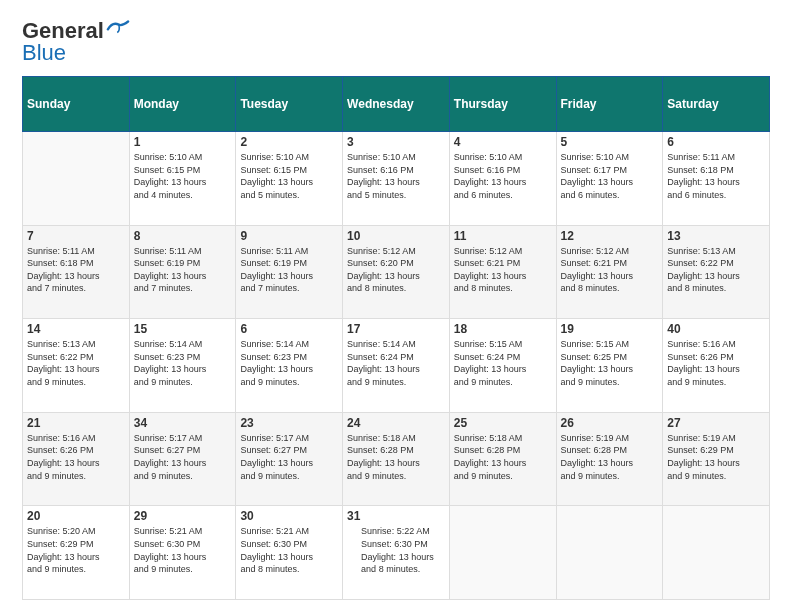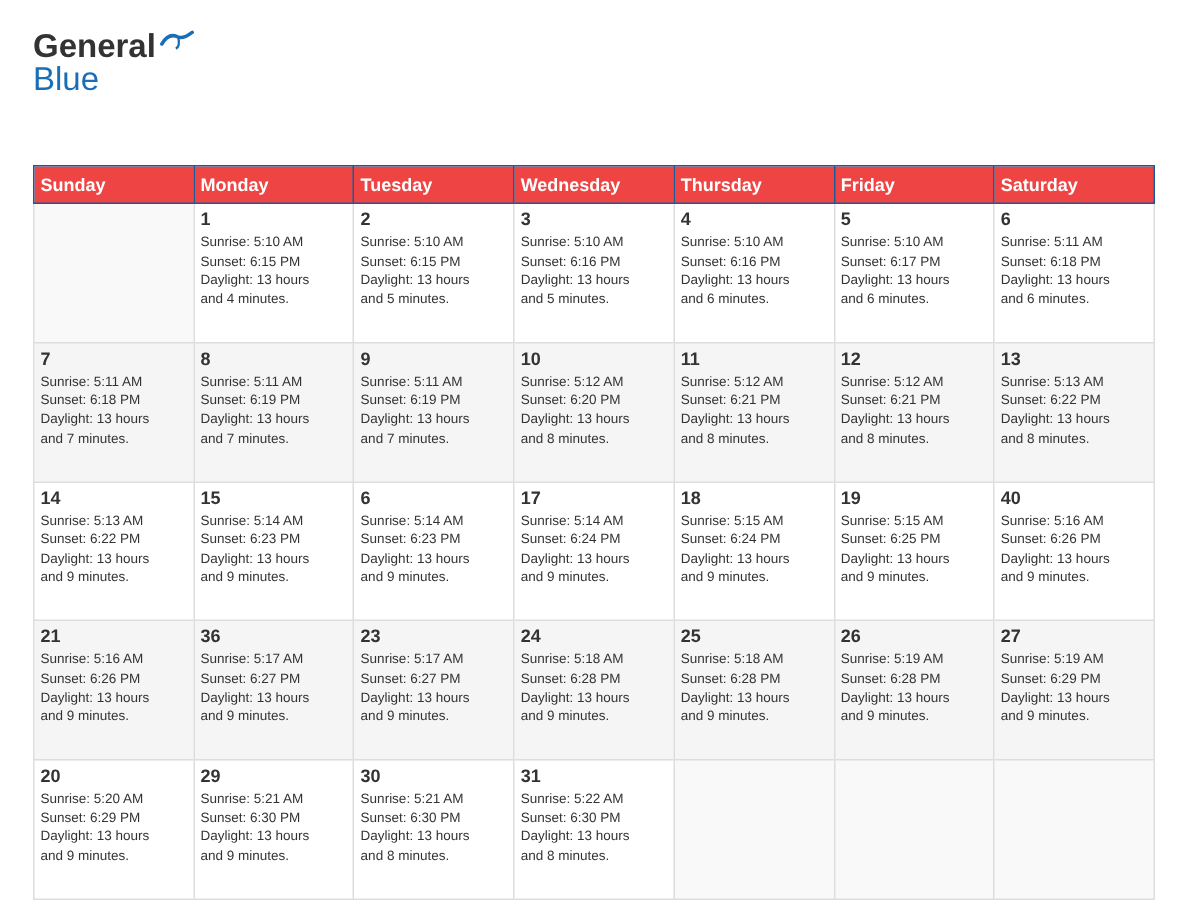--- a/index.html
+++ b/index.html
@@ -9,21 +9,20 @@
       width: 792px;
       height: 612px;
       overflow: hidden;
     }
     .page {
       width: 792px;
       height: 612px;
       padding: 18px 22px 12px 22px;
       display: flex;
       flex-direction: column;
-      gap: 34px;
     }
     .header {
       display: flex;
       justify-content: space-between;
       align-items: flex-start;
       margin-bottom: 10px;
     }
     .logo {
       display: flex;
       flex-direction: column;
@@ -49,25 +48,25 @@
       color: #555;
     }
     .calendar {
       flex: 1;
       border: 1px solid #ccc;
       border-collapse: collapse;
       width: 100%;
       table-layout: fixed;
     }
     .calendar th {
-      background: #ef4444;
+      background: #0f766e;
       color: #fff;
       font-size: 12px;
       font-weight: bold;
-      padding: 5px 4px;
+      padding: 20px 4px;
       text-align: left;
       border: 1px solid #1a5a9a;
     }
     .calendar td {
       vertical-align: top;
       border: 1px solid #ddd;
       padding: 3px 4px;
       font-size: 9.5px;
       color: #333;
       height: 78px;
@@ -274,21 +273,21 @@
         </tr>
         <tr class="row-alt">
           <td>
             <span class="day-number">21</span>
             <div class="cell-text" style="white-space: pre-line;">Sunrise: 5:16 AM
 Sunset: 6:26 PM
 Daylight: 13 hours
 and 9 minutes.</div>
           </td>
           <td>
-            <span class="day-number">36</span>
+            <span class="day-number">34</span>
             <div class="cell-text" style="white-space: pre-line;">Sunrise: 5:17 AM
 Sunset: 6:27 PM
 Daylight: 13 hours
 and 9 minutes.</div>
           </td>
           <td>
             <span class="day-number">23</span>
             <div class="cell-text" style="white-space: pre-line;">Sunrise: 5:17 AM
 Sunset: 6:27 PM
 Daylight: 13 hours
@@ -340,21 +339,21 @@
           </td>
           <td>
             <span class="day-number">30</span>
             <div class="cell-text" style="white-space: pre-line;">Sunrise: 5:21 AM
 Sunset: 6:30 PM
 Daylight: 13 hours
 and 8 minutes.</div>
           </td>
           <td>
             <span class="day-number">31</span>
-            <div class="cell-text" style="white-space: pre-line;">Sunrise: 5:22 AM
+            <div class="cell-text" style="white-space: pre-line; margin-left: 14px;">Sunrise: 5:22 AM
 Sunset: 6:30 PM
 Daylight: 13 hours
 and 8 minutes.</div>
           </td>
           <td class="empty"></td>
           <td class="empty"></td>
           <td class="empty"></td>
         </tr>
       </tbody>
   </table>

